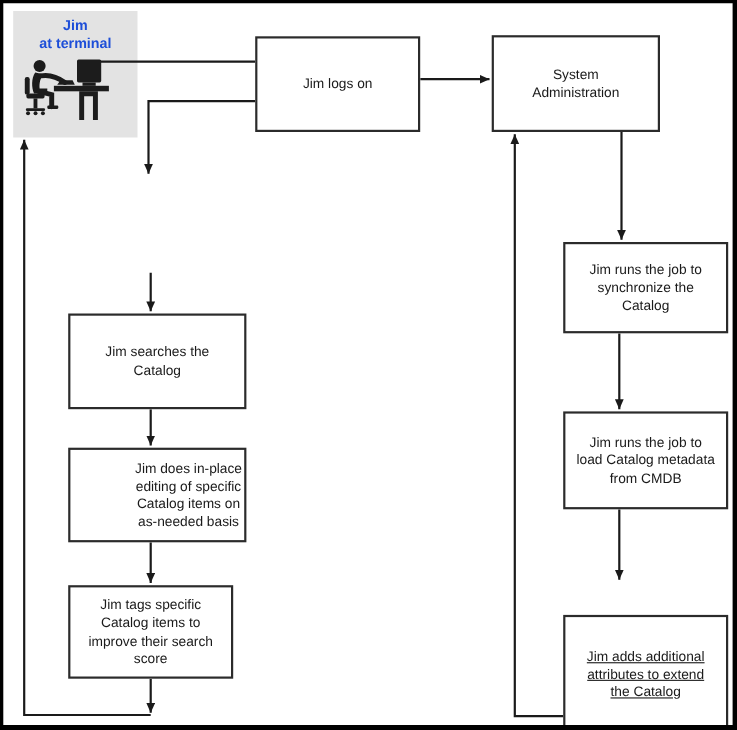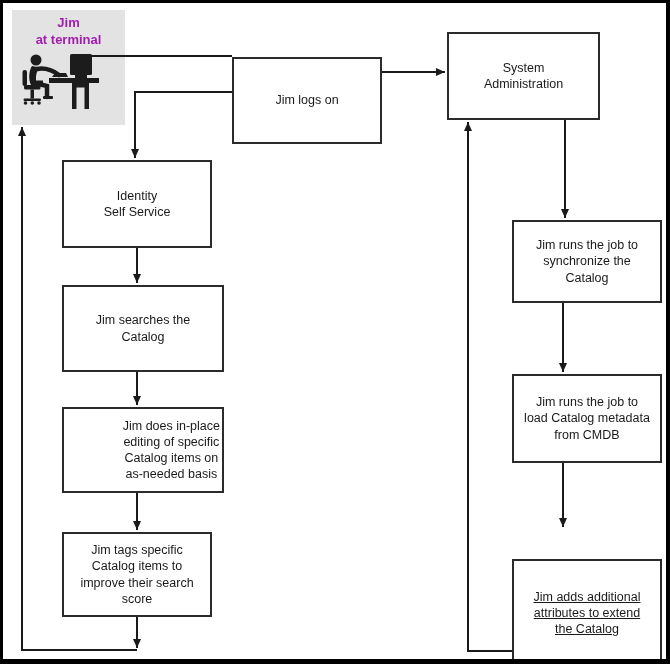--- a/index.html
+++ b/index.html
@@ -45,31 +45,31 @@
     background: #e3e3e3;
   }
   .actor-title {
     position: relative;
     z-index: 2;
     padding-top: 5px;
     text-align: center;
     font-size: 13px;
     font-weight: bold;
     line-height: 1.3;
-    color: #a21caf;
+    color: #1d4ed8;
     white-space: pre-line;
   }
   .actor-icon {
     position: absolute;
     left: 10px; top: 42px;
     width: 92px; height: 62px;
     z-index: 2;
   }
   
-  .n-logon    { left: 229px; top:  30px; width: 150px; height: 87px; margin-top: 24px; }
+  .n-logon    { left: 229px; top:  30px; width: 150px; height: 87px; }
   .n-sysadmin { left: 444px; top:  29px; width: 153px; height: 88px; text-align: center; }
   .n-identity { left:  59px; top: 157px; width: 150px; height: 88px; }
   .n-search   { left:  59px; top: 282px; width: 162px; height: 87px; }
   .n-edit     { left:  59px; top: 404px; width: 162px; height: 86px; justify-content: flex-end; }
   .n-tags     { left:  59px; top: 529px; width: 150px; height: 85px; }
   .n-sync     { left: 509px; top: 217px; width: 150px; height: 83px; }
   .n-load     { left: 509px; top: 371px; width: 150px; height: 89px; }
   .n-extend   { left: 509px; top: 556px; width: 150px; height: 108px; text-decoration: underline; }
 </style>
 </head>
@@ -147,24 +147,20 @@
 
   <div class="node n-logon">
     <span>Jim logs on</span>
   </div>
 
   <div class="node n-sysadmin">
     <span>System
 Administration</span>
   </div>
 
-  <div class="node n-identity">
-    <span>Identity
-Self Service</span>
-  </div>
 
   <div class="node n-search">
     <span>Jim searches the
 Catalog</span>
   </div>
 
   <div class="node n-edit">
     <span>Jim does in-place
 editing of specific
 Catalog items on

